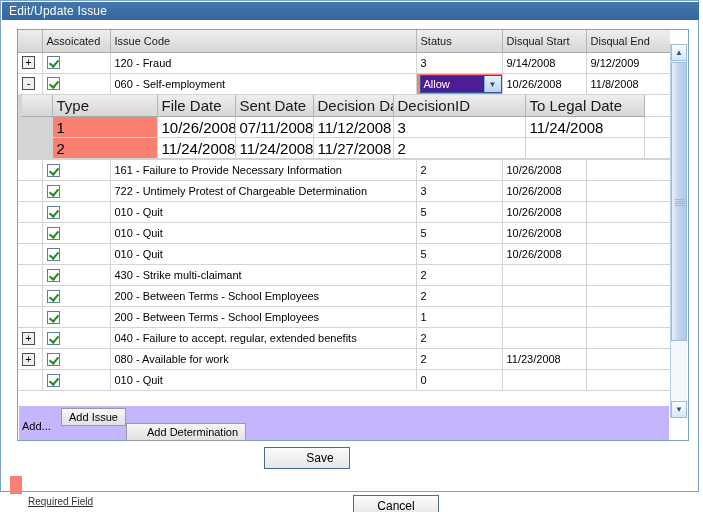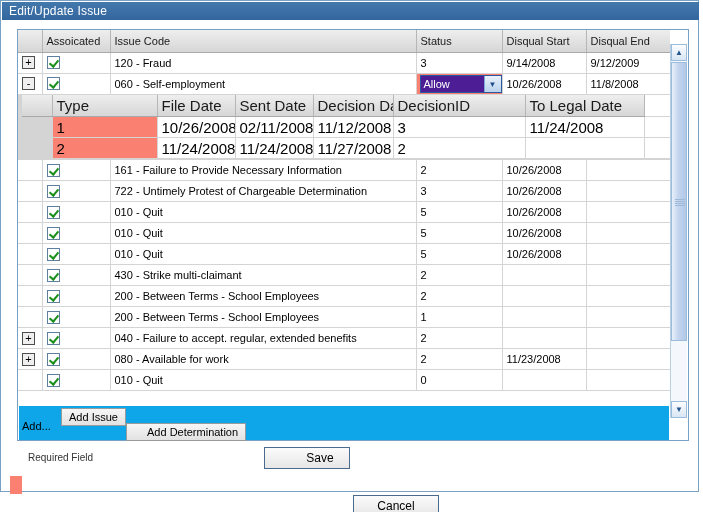--- a/index.html
+++ b/index.html
@@ -158,21 +158,21 @@
     background:linear-gradient(to right,#e8effa 0%,#c3d5ee 45%,#b2c8e8 100%);
     border:1px solid #9bbcdb;box-sizing:border-box;
   }
   #sbgrip{
     position:absolute;left:3px;top:136px;width:10px;height:7px;
     background:repeating-linear-gradient(to bottom,#9db9d8 0 1px,transparent 1px 2px);
   }
   
   #addrow{
     position:absolute;left:1px;top:376px;width:650px;height:34px;
-    background:#0ea5e9;
+    background:#c4b5fd;
   }
   #addlabel{position:absolute;left:3px;top:14px;font-size:11px;color:#000;}
   .pbtn{
     background:linear-gradient(to bottom,#f6f6f6,#e2e2e2);
     border:1px solid #9a9a9a;
     font-family:"Liberation Sans",sans-serif;font-size:11px;
     color:#000;padding:2px 7px;box-sizing:border-box;cursor:default;
   }
   #addissue{position:absolute;left:42px;top:2px;}
   #adddet{position:absolute;left:107px;top:17px;padding-left:20px;}
@@ -181,21 +181,21 @@
     position:absolute;width:86px;height:22px;
     background:linear-gradient(to bottom,#fbfbfb,#e6e6e6);
     border:1px solid #4a6b8c;
     font-family:"Liberation Sans",sans-serif;font-size:12px;color:#000;
     cursor:default;
   }
   #savebtn{left:263px;top:446px;padding-left:32px;}
   #cancelbtn{left:352px;top:446px;margin-top:48px;}
   
   #legendswatch{position:absolute;left:10px;top:476px;width:12px;height:18px;background:#fa8072;}
-  #legendtext{position:absolute;left:28px;top:452px;font-size:10px;color:#333;}
+  #legendtext{position:absolute;left:28px;top:496px;font-size:10px;color:#333;text-decoration:underline;}
 </style>
 </head>
 <body>
 
 <div id="window">
 
   <div id="titlebar">
     <span>Edit/Update Issue</span>
   </div>
 
@@ -248,21 +248,21 @@
                       <th class="s-did">DecisionID</th>
                       <th class="s-tld">To Legal Date</th>
                       <th class="s-tail" style="background: rgb(255, 255, 255); border-bottom: 1px solid rgb(212, 212, 212);"></th>
                     </tr>
                   </thead>
                   <tbody>
                     <tr>
                       <td class="s-pad"></td>
                       <td class="s-type req">1</td>
                       <td class="s-fd">10/26/2008</td>
-                      <td class="s-sd">02/11/2008</td>
+                      <td class="s-sd">07/11/2008</td>
                       <td class="s-dd">11/12/2008</td>
                       <td class="s-did">3</td>
                       <td class="s-tld">11/24/2008</td>
                       <td class="s-tail"></td>
                     </tr>
                     <tr>
                       <td class="s-pad"></td>
                       <td class="s-type req">2</td>
                       <td class="s-fd">11/24/2008</td>
                       <td class="s-sd">11/24/2008</td>

